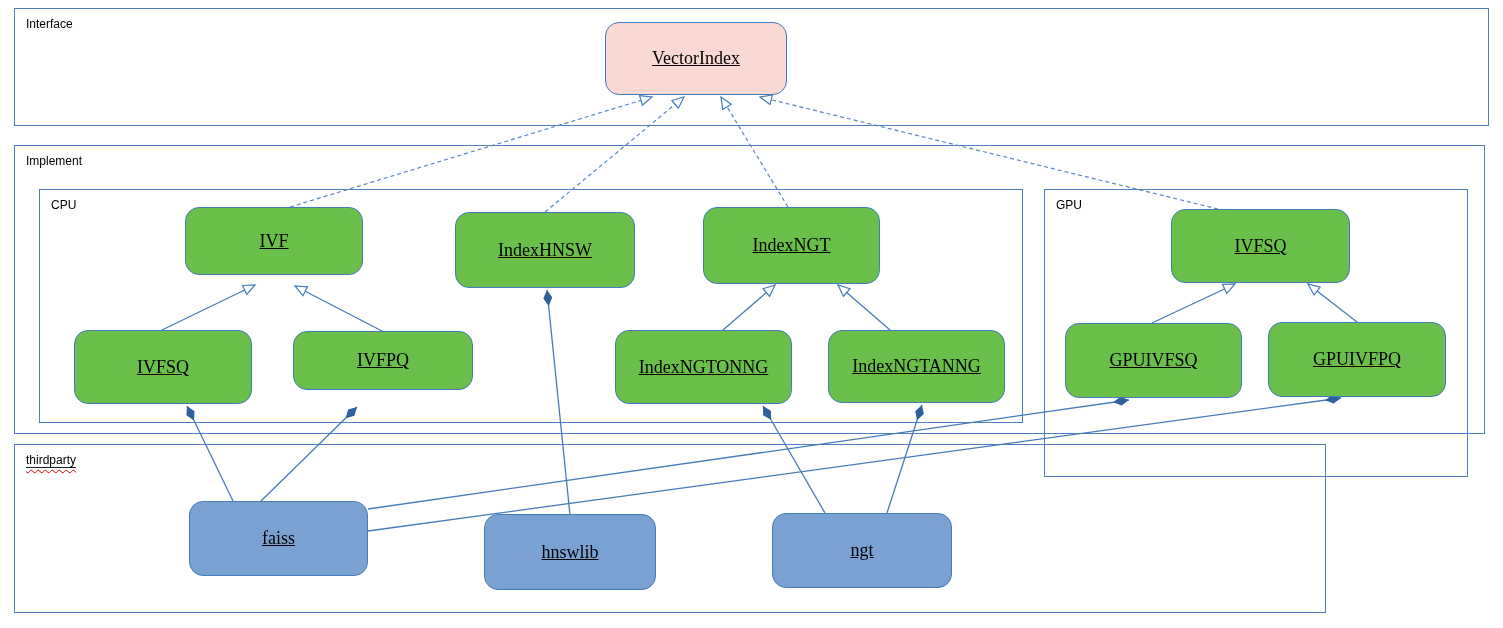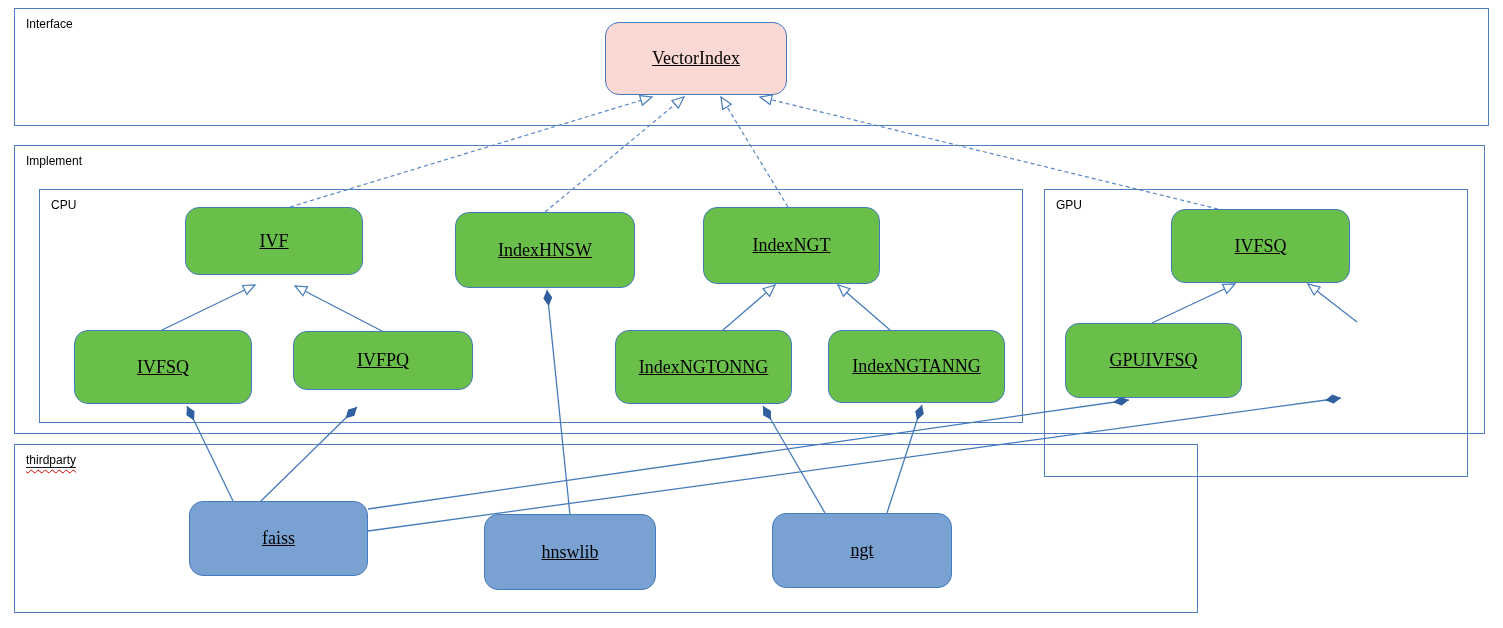--- a/index.html
+++ b/index.html
@@ -61,21 +61,21 @@
   </div>
 
   <div class="container" style="left:39px;top:189px;width:984px;height:234px">
     <span class="container-label">CPU</span>
   </div>
 
   <div class="container" style="left:1044px;top:189px;width:424px;height:288px">
     <span class="container-label">GPU</span>
   </div>
 
-  <div class="container" style="left:14px;top:444px;width:1184px;height:169px">
+  <div class="container" style="left:14px;top:444px;width:1312px;height:169px">
     <span class="container-label tp-underline"><span class="tp-wavy">thirdparty</span></span>
   </div>
 
   <svg id="edges" width="1503" height="628" viewBox="0 0 1503 628">
     <defs>
       <marker id="mTri" markerUnits="userSpaceOnUse" markerWidth="15" markerHeight="13" viewBox="0 0 15 13" refX="13" refY="6.5" orient="auto">
         <path class="tri-head" d="M1.5,1.5 L13,6.5 L1.5,11.5 Z"></path>
       </marker>
       <marker id="mDia" markerUnits="userSpaceOnUse" markerWidth="19" markerHeight="11" viewBox="0 0 19 11" refX="17" refY="5.5" orient="auto">
         <path class="dia-head" d="M1,5.5 L9,1 L17,5.5 L9,10 Z"></path>
@@ -128,20 +128,23 @@
   <div class="node node-green" style="left:828px;top:330px;width:177px;height:73px">
     <span>IndexNGTANNG</span>
   </div>
 
   <div class="node node-green" style="left:1171px;top:209px;width:179px;height:74px">
     <span>IVFSQ</span>
   </div>
   <div class="node node-green" style="left:1065px;top:323px;width:177px;height:75px">
     <span>GPUIVFSQ</span>
   </div>
+  <div class="node node-green" style="left:1268px;top:322px;width:178px;height:75px">
+    <span>GPUIVFPQ</span>
+  </div>
 
   <div class="node node-blue" style="left:189px;top:501px;width:179px;height:75px">
     <span>faiss</span>
   </div>
   <div class="node node-blue" style="left:484px;top:514px;width:172px;height:76px">
     <span>hnswlib</span>
   </div>
   <div class="node node-blue" style="left:772px;top:513px;width:180px;height:75px">
     <span>ngt</span>
   </div>

